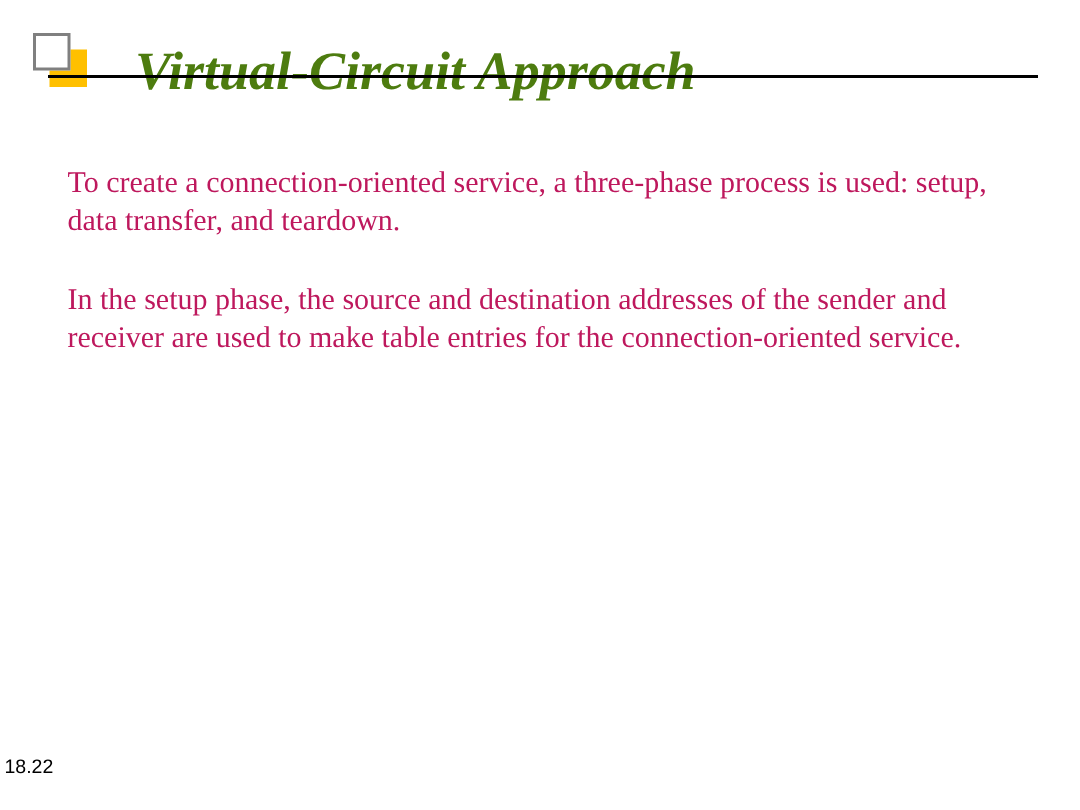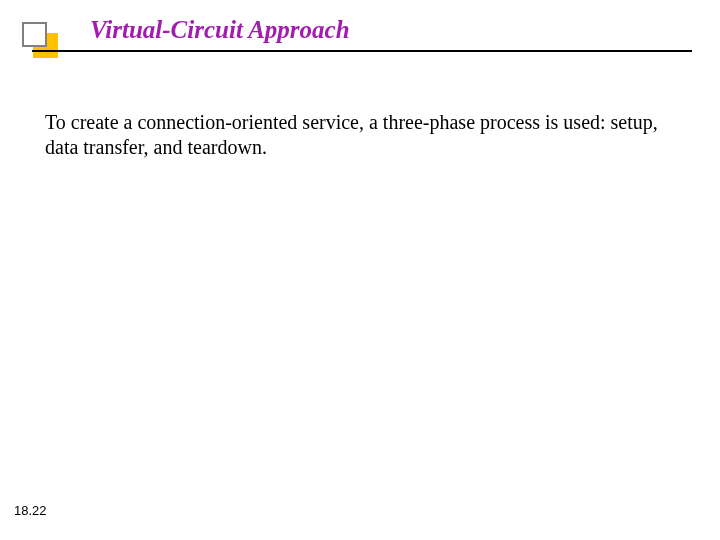--- a/index.html
+++ b/index.html
@@ -34,65 +34,66 @@
     .bullet-inner {
       position: absolute;
       top: 11px;
       left: 11px;
       width: 25px;
       height: 25px;
       background: #ffc000;
     }
     .title {
       position: absolute;
-      top: 16px;
+      top: 26px;
       left: 90px;
-      font-size: 25px;
+      font-size: 36px;
       font-weight: bold;
       font-style: italic;
-      color: #a21caf;
+      color: #4d7c0f;
       letter-spacing: 0px;
     }
     .title-underline {
       position: absolute;
       top: 50px;
       left: 32px;
       width: 660px;
       height: 2px;
       background: #000000;
     }
     .content {
       position: absolute;
       top: 110px;
       left: 45px;
       right: 45px;
     }
     .para {
       font-size: 20px;
-      color: #000000;
+      color: #be185d;
       line-height: 1.25;
       margin-bottom: 28px;
     }
     .page-number {
       position: absolute;
       bottom: 22px;
-      left: 14px;
+      left: 3px;
       font-size: 13px;
       color: #000000;
       font-family: Arial, sans-serif;
     }
   </style>
 </head>
 <body>
 
 <div class="bullet-decoration">
   <div class="bullet-inner"></div>
   <div class="bullet-outer"></div>
 </div>
 
 <div class="title">Virtual-Circuit Approach</div>
 <div class="title-underline"></div>
 
 <div class="content">
   <p class="para">To create a connection-oriented service, a three-phase process is used: setup, data transfer, and teardown.</p>
+  <p class="para">In the setup phase, the source and destination addresses of the sender and receiver are used to make table entries for the connection-oriented service.</p>
 </div>
 
 <div class="page-number">18.22</div>
 
 </body></html>

